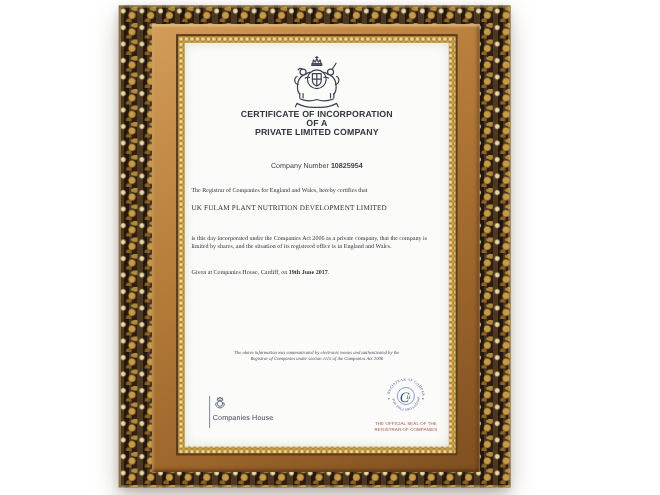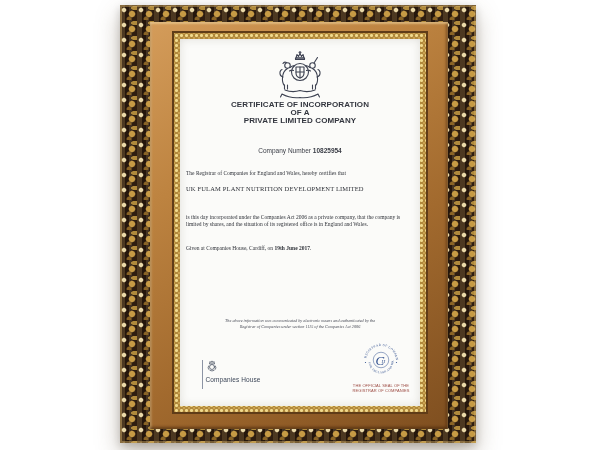--- a/index.html
+++ b/index.html
@@ -2,21 +2,21 @@
 <html><head>
 <meta charset="utf-8">
 <style>
   html,body{margin:0;padding:0;}
   body{
     width:600px;height:450px;background:#ffffff;overflow:hidden;
     font-family:"Liberation Sans",sans-serif;position:relative;
   }
   
   .frame{
-    position:absolute;left:120px;top:5px;width:356px;height:438px;
+    position:absolute;left:108px;top:5px;width:356px;height:438px;
     background-color:#2e1d10;
     background-image:
       radial-gradient(circle at 4px 5px,  #ead9a8 0 1.6px, rgba(234,217,168,0) 2.8px),
       radial-gradient(circle at 12px 9px, #c79b45 0 2.6px, rgba(199,155,69,0) 3.8px),
       radial-gradient(circle at 9px 14px, #8a6426 0 1.8px, rgba(138,100,38,0) 3px),
       radial-gradient(ellipse 6px 3px at 15px 3px, #b08a3c 0 60%, rgba(176,138,60,0) 75%),
       repeating-linear-gradient(90deg, rgba(214,180,110,.18) 0 5px, rgba(20,10,4,.35) 5px 9px, rgba(234,217,168,.12) 9px 12px, rgba(0,0,0,0) 12px 17px);
     background-size:17px 15px,17px 15px,17px 15px,17px 15px,auto;
     box-shadow:0 10px 22px rgba(95,75,50,.35), 0 3px 8px rgba(0,0,0,.18);
   }

